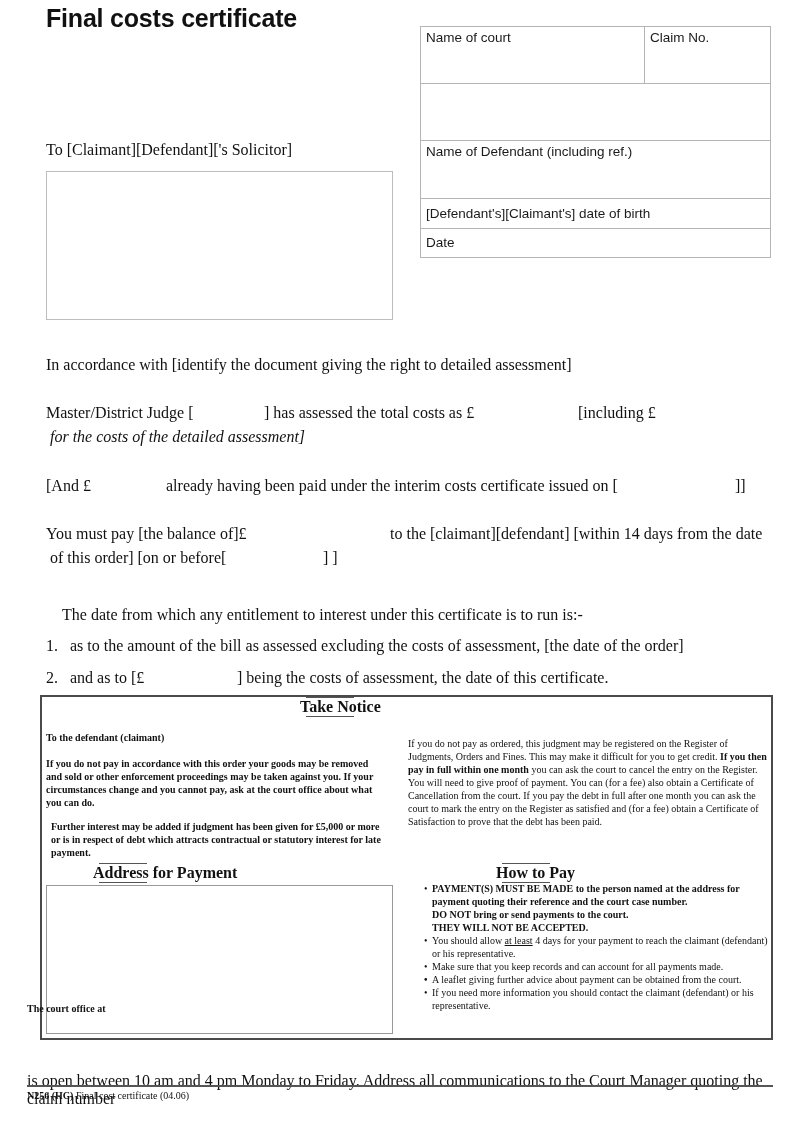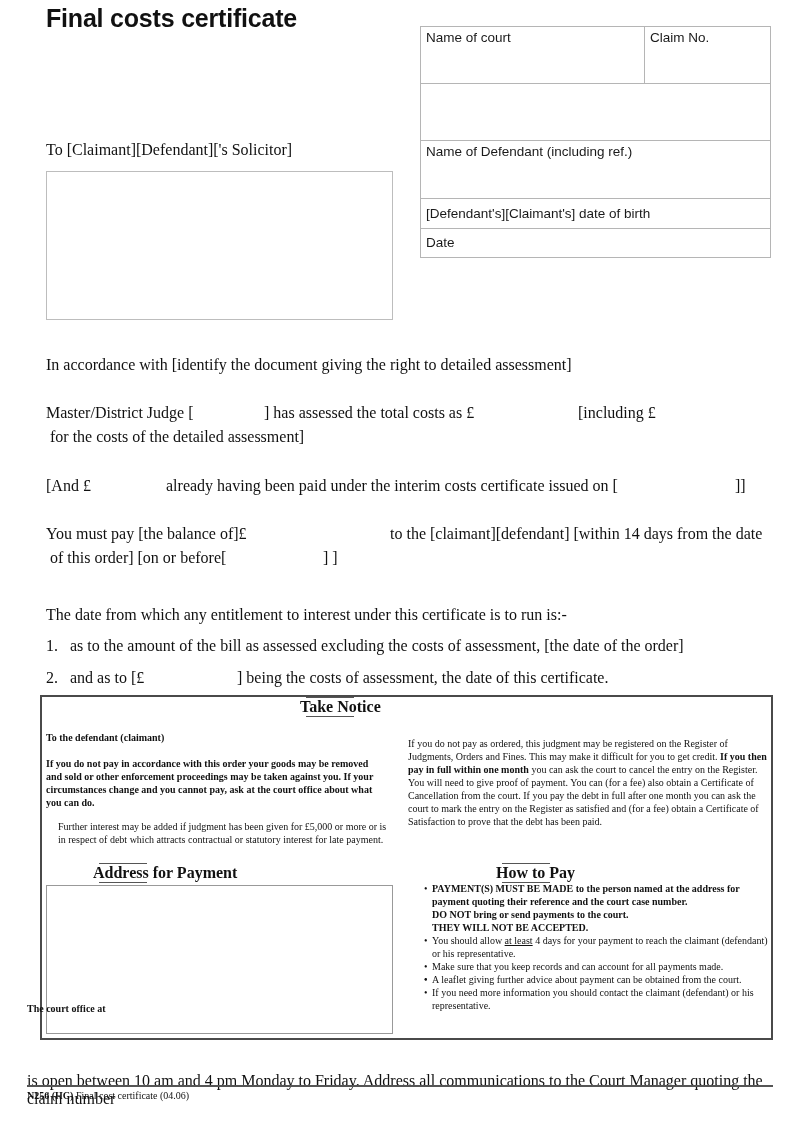--- a/index.html
+++ b/index.html
@@ -24,47 +24,47 @@
   #row4-line { left: 0; top: 201px; width: 349px; height: 1px; background: #b5b5b5; }
   #cell-date { left: 0; top: 202px; width: 349px; height: 29px; padding-top: 6px; }
 
   #to-label { left: 46px; top: 141px; font-size: 16px; }
   #to-box { left: 46px; top: 171px; width: 347px; height: 149px; border: 1px solid #bdbdbd; box-sizing: border-box; }
 
   .body-line { font-size: 16px; white-space: nowrap; }
   #l-accordance { left: 46px; top: 356px; }
   #l-master { left: 46px; top: 404px; }
   #l-master-3 { left: 578px; top: 404px; }
-  #l-costs-detailed { left: 50px; top: 428px; }
+  #l-costs-detailed { left: 50px; top: 428px; font-style: italic; }
   #l-judge-gap { left: 264px; top: 404px; }
   #l-and { left: 46px; top: 477px; }
   #l-already { left: 166px; top: 477px; }
   #l-and-end { left: 735px; top: 477px; }
   #l-pay { left: 46px; top: 525px; }
   #l-pay-2 { left: 390px; top: 525px; }
   #l-order { left: 50px; top: 549px; }
   #l-order-end { left: 323px; top: 549px; }
-  #l-interest { left: 46px; top: 606px; }
+  #l-interest { left: 62px; top: 606px; }
   #l-item1 { left: 46px; top: 637px; }
   #l-item2-a { left: 46px; top: 669px; }
   #l-item2-b { left: 237px; top: 669px; }
   .num { display: inline-block; width: 24px; }
 
   
   #notice-box { left: 40px; top: 695px; width: 733px; height: 345px; border: 2px solid #4a4a4a; box-sizing: border-box; }
   .section-head { font-weight: bold; font-size: 16px; white-space: nowrap; display: flex; align-items: flex-start; flex-direction: column; }
   .section-head .rule { display: inline-block; width: 48px; height: 1px; background: #555; margin: 0 6px; }
   #take-notice-head { left: 300px; top: 697px; }
   #address-head { left: 93px; top: 863px; }
   #howto-head { left: 496px; top: 863px; }
 
   .small { font-size: 10px; line-height: 13px; }
   #notice-left-to { left: 46px; top: 731px; font-weight: bold; }
   #notice-left-p1 { left: 46px; top: 757px; width: 330px; font-weight: bold; }
-  #notice-left-p2 { left: 58px; top: 820px; width: 330px; font-weight: normal; }
+  #notice-left-p2 { left: 51px; top: 820px; width: 330px; font-weight: bold; }
   #notice-right { left: 408px; top: 737px; width: 362px; }
 
   #address-box { left: 46px; top: 885px; width: 347px; height: 149px; border: 1px solid #999; box-sizing: border-box; }
 
   #howto-list { left: 424px; top: 882px; width: 350px; margin: 0; padding: 0; list-style: none; }
   #howto-list li { position: relative; padding-left: 8px; }
   #howto-list li .bullet { position: absolute; left: 0; top: 0; }
   .u { text-decoration: underline; }
 
   #court-office { left: 27px; top: 1003px; font-size: 10px; font-weight: bold; }

